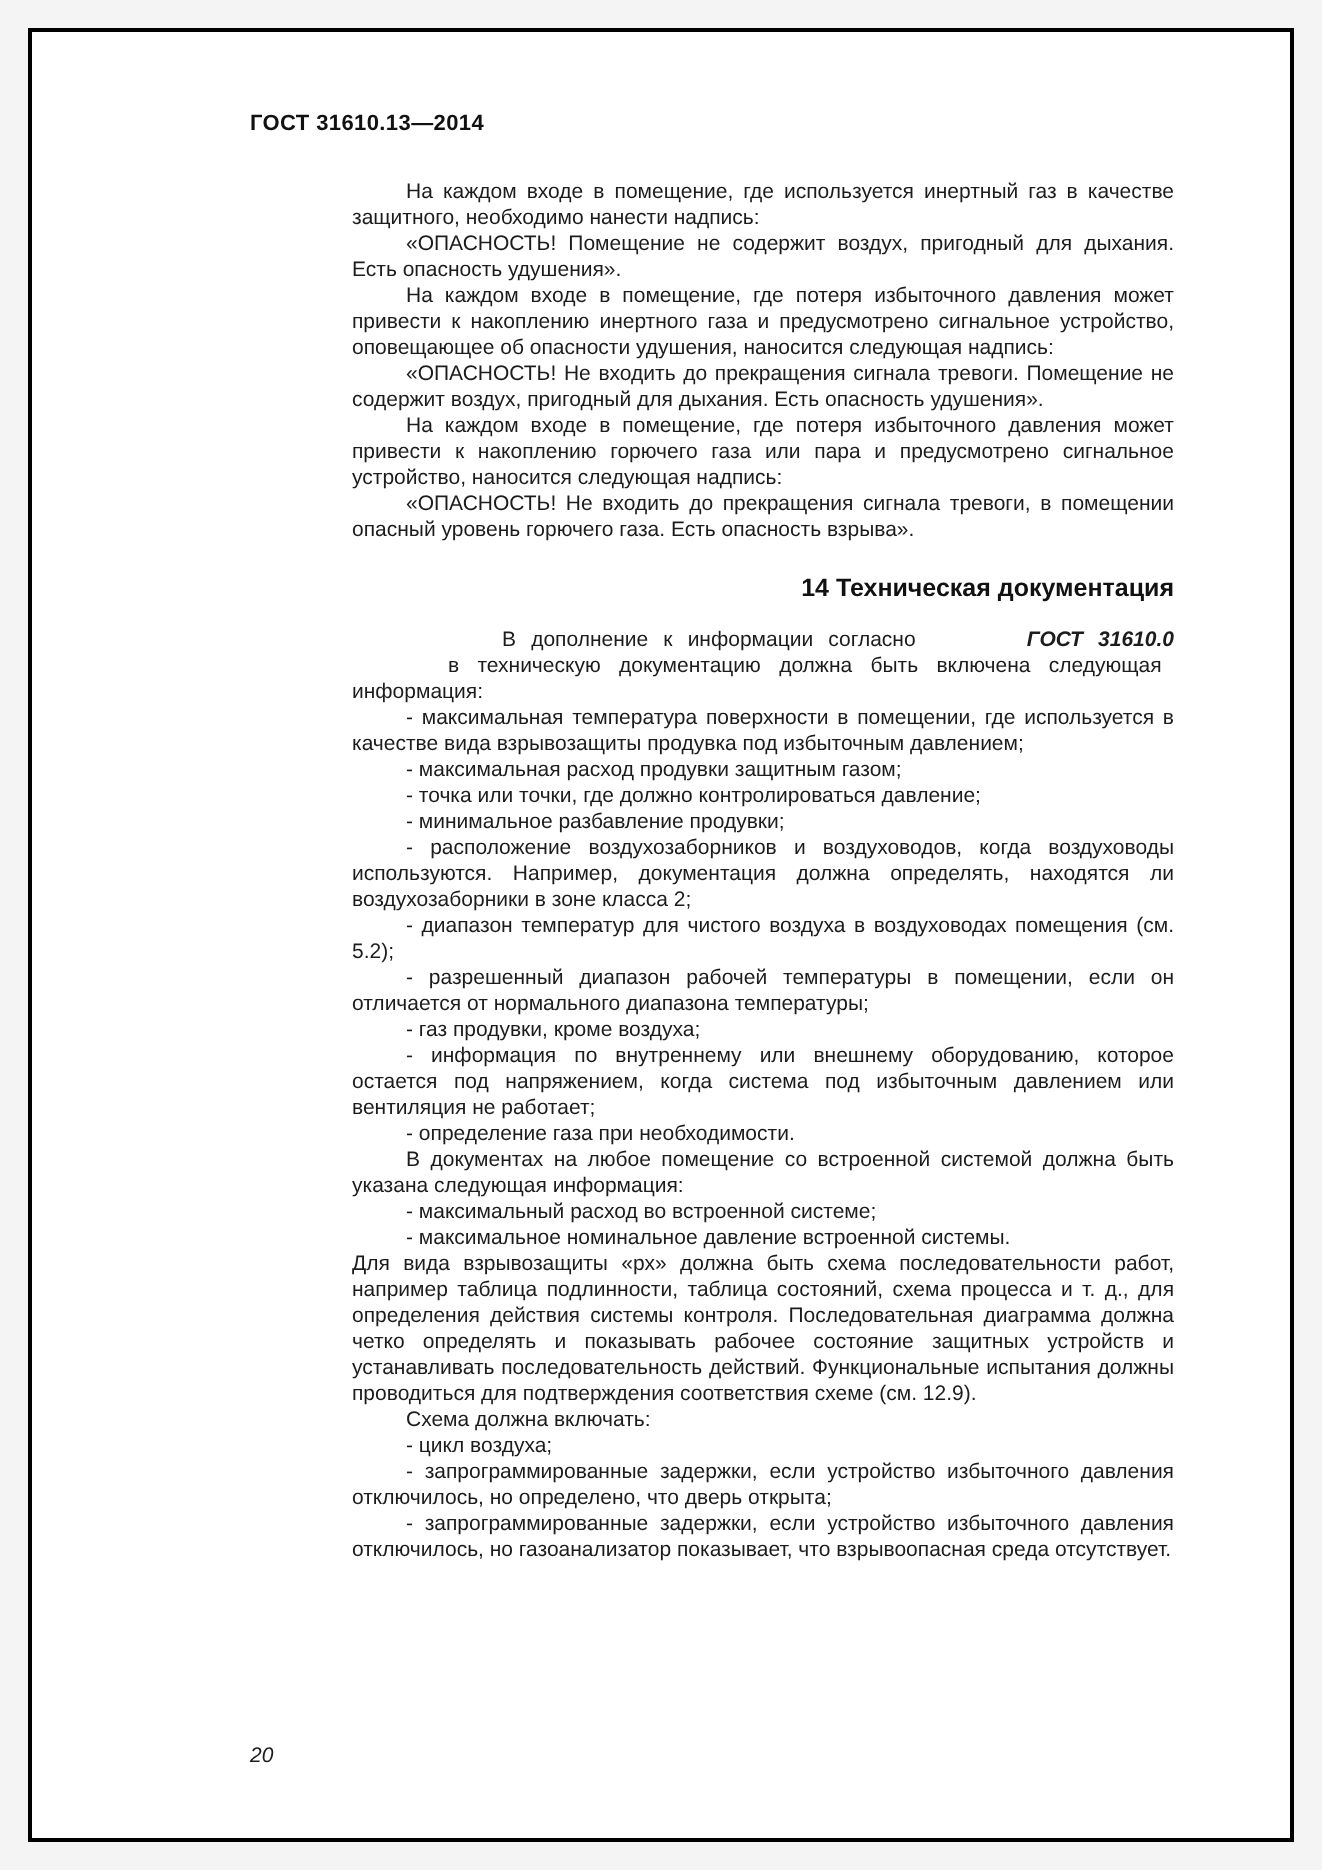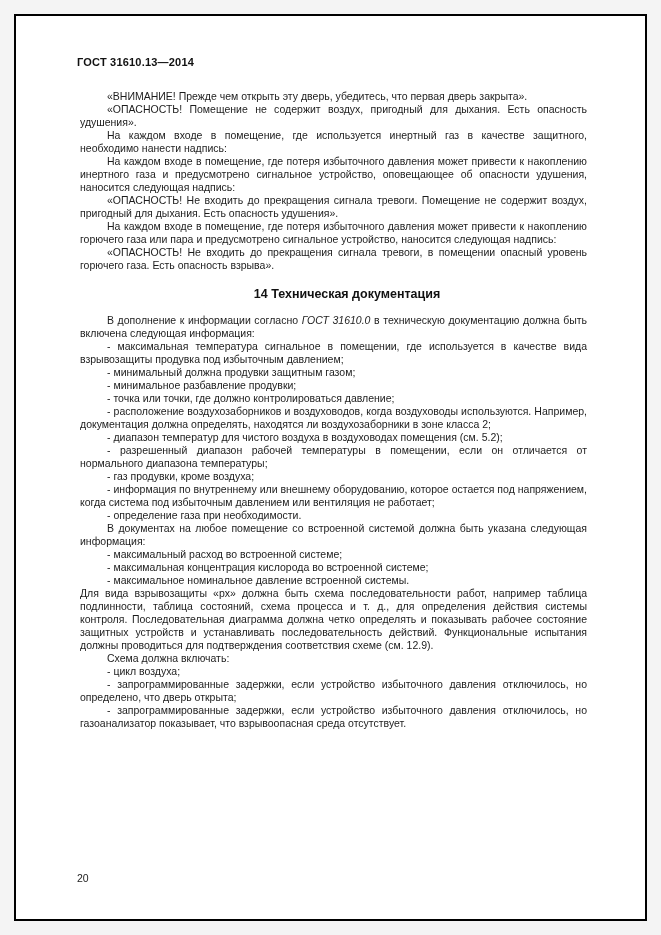--- a/index.html
+++ b/index.html
@@ -1,15 +1,15 @@
 <!DOCTYPE html>
 <html lang="ru"><head>
 <meta charset="utf-8">
 <style>
-  * { box-sizing: border-box; }
+  * { box-sizing: border-box; padding-left: 48px; }
   html, body { margin: 0; padding: 0; }
   body {
     width: 661px; height: 935px; position: relative;
     background: #f4f4f4;
     font-family: "Liberation Sans", "DejaVu Sans", sans-serif;
     color: #1a1a1a;
   }
   .page-frame {
     position: absolute; left: 14px; top: 14px;
     width: 633px; height: 907px;
@@ -25,62 +25,60 @@
     position: absolute; left: 64px; top: 74px; width: 507px;
     font-size: 10.5px; line-height: 13px;
     text-align: justify;
     color: #1c1c1c;
   }
   .doc-body p { margin: 0; }
   .indent { text-indent: 27px; }
   .section-heading {
     font-size: 12.5px; font-weight: bold;
     margin: 16px 0 13px 27px;
-    text-align: center; color: #111;
+    text-align: right; color: #111;
   }
-  .bi { font-weight: normal; font-style: italic; }
+  .bi { font-weight: bold; font-style: italic; }
   .page-num {
     position: absolute; left: 61px; top: 856px;
-    font-size: 10.5px; color: #1c1c1c;
+    font-size: 10.5px; color: #1c1c1c; font-style: italic;
   }
 </style>
 </head>
 <body>
 
 <div class="page-frame">
 
   <div class="running-header">ГОСТ 31610.13—2014</div>
 
   <div class="doc-body">
-    <p class="indent">«ВНИМАНИЕ! Прежде чем открыть эту дверь, убедитесь, что первая дверь закрыта».</p>
+    <p class="indent">На каждом входе в помещение, где используется инертный газ в качестве защитного, необходимо нанести надпись:</p>
     <p class="indent">«ОПАСНОСТЬ! Помещение не содержит воздух, пригодный для дыхания. Есть опасность удушения».</p>
-    <p class="indent">На каждом входе в помещение, где используется инертный газ в качестве защитного, необходимо нанести надпись:</p>
     <p class="indent">На каждом входе в помещение, где потеря избыточного давления может привести к накоплению инертного газа и предусмотрено сигнальное устройство, оповещающее об опасности удушения, наносится следующая надпись:</p>
     <p class="indent">«ОПАСНОСТЬ! Не входить до прекращения сигнала тревоги. Помещение не содержит воздух, пригодный для дыхания. Есть опасность удушения».</p>
     <p class="indent">На каждом входе в помещение, где потеря избыточного давления может привести к накоплению горючего газа или пара и предусмотрено сигнальное устройство, наносится следующая надпись:</p>
     <p class="indent">«ОПАСНОСТЬ! Не входить до прекращения сигнала тревоги, в помещении опасный уровень горючего газа. Есть опасность взрыва».</p>
 
     <h2 class="section-heading">14 Техническая документация</h2>
 
     <p class="indent"><span>В дополнение к информации согласно </span><span class="bi">ГОСТ 31610.0</span><span> в техническую документацию должна быть включена следующая информация:</span></p>
 
-    <p class="indent">- максимальная температура сигнальное в помещении, где используется в качестве вида взрывозащиты продувка под избыточным давлением;</p>
-    <p class="indent">- минимальный должна продувки защитным газом;</p>
+    <p class="indent">- максимальная температура поверхности в помещении, где используется в качестве вида взрывозащиты продувка под избыточным давлением;</p>
+    <p class="indent">- максимальная расход продувки защитным газом;</p>
+    <p class="indent">- точка или точки, где должно контролироваться давление;</p>
     <p class="indent">- минимальное разбавление продувки;</p>
-    <p class="indent">- точка или точки, где должно контролироваться давление;</p>
     <p class="indent">- расположение воздухозаборников и воздуховодов, когда воздуховоды используются. Например, документация должна определять, находятся ли воздухозаборники в зоне класса 2;</p>
     <p class="indent">- диапазон температур для чистого воздуха в воздуховодах помещения (см. 5.2);</p>
     <p class="indent">- разрешенный диапазон рабочей температуры в помещении, если он отличается от нормального диапазона температуры;</p>
     <p class="indent">- газ продувки, кроме воздуха;</p>
     <p class="indent">- информация по внутреннему или внешнему оборудованию, которое остается под напряжением, когда система под избыточным давлением или вентиляция не работает;</p>
     <p class="indent">- определение газа при необходимости.</p>
 
     <p class="indent">В документах на любое помещение со встроенной системой должна быть указана следующая информация:</p>
     <p class="indent">- максимальный расход во встроенной системе;</p>
-    <p class="indent">- максимальная концентрация кислорода во встроенной системе;</p>
     <p class="indent">- максимальное номинальное давление встроенной системы.</p>
 
     <p>Для вида взрывозащиты «px» должна быть схема последовательности работ, например таблица подлинности, таблица состояний, схема процесса и т. д., для определения действия системы контроля. Последовательная диаграмма должна четко определять и показывать рабочее состояние защитных устройств и устанавливать последовательность действий. Функциональные испытания должны проводиться для подтверждения соответствия схеме (см. 12.9).</p>
 
     <p class="indent">Схема должна включать:</p>
     <p class="indent">- цикл воздуха;</p>
     <p class="indent">- запрограммированные задержки, если устройство избыточного давления отключилось, но определено, что дверь открыта;</p>
     <p class="indent">- запрограммированные задержки, если устройство избыточного давления отключилось, но газоанализатор показывает, что взрывоопасная среда отсутствует.</p>
   </div>
 

